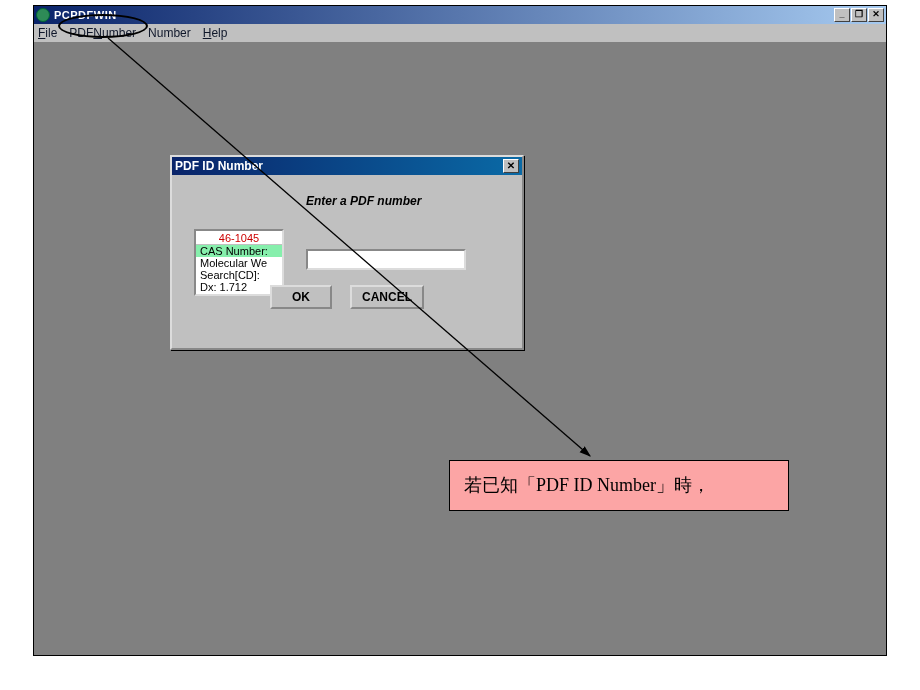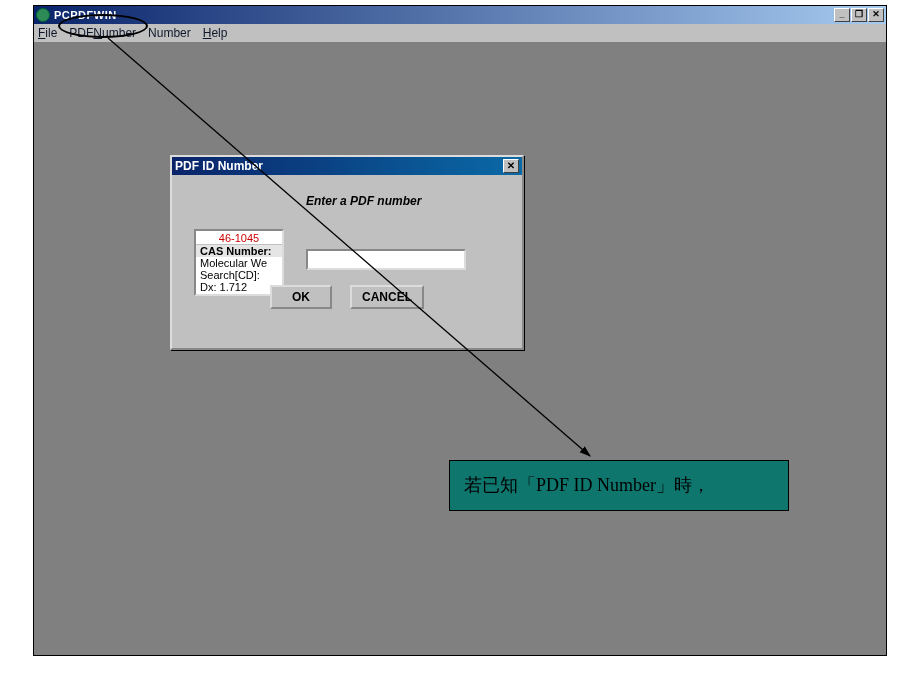--- a/index.html
+++ b/index.html
@@ -131,21 +131,21 @@
   .list-frame .item {
     padding: 0 4px;
     white-space: nowrap;
     overflow: hidden;
   }
   .list-frame .hdr {
     color: #c00;
     text-align: center;
     border-bottom: 1px solid #c0c0c0;
   }
-  .list-frame .sel { background: #e5e5e5; font-weight: bold; }
+  .list-frame .sel { background: #86efac; }
   .instr {
     position: absolute;
     left: 134px; top: 18px;
     width: 190px;
     font-size: 12px;
     font-weight: bold;
     line-height: 1.35;
     font-style: italic;
   }
   .input-box {
@@ -189,21 +189,21 @@
     border: 2px solid #000;
     border-radius: 50%;
     pointer-events: none;
   }
 
   
   .callout {
     position: absolute;
     left: 449px; top: 460px;
     width: 340px;
-    background: #0f766e;
+    background: #fca5a5;
     border: 1px solid #000;
     padding: 10px 14px;
     font-size: 18px;
     font-family: "PMingLiU", "SimSun", serif;
     line-height: 1.6;
   }
 
   
   svg.arrow-overlay {
     position: absolute;

